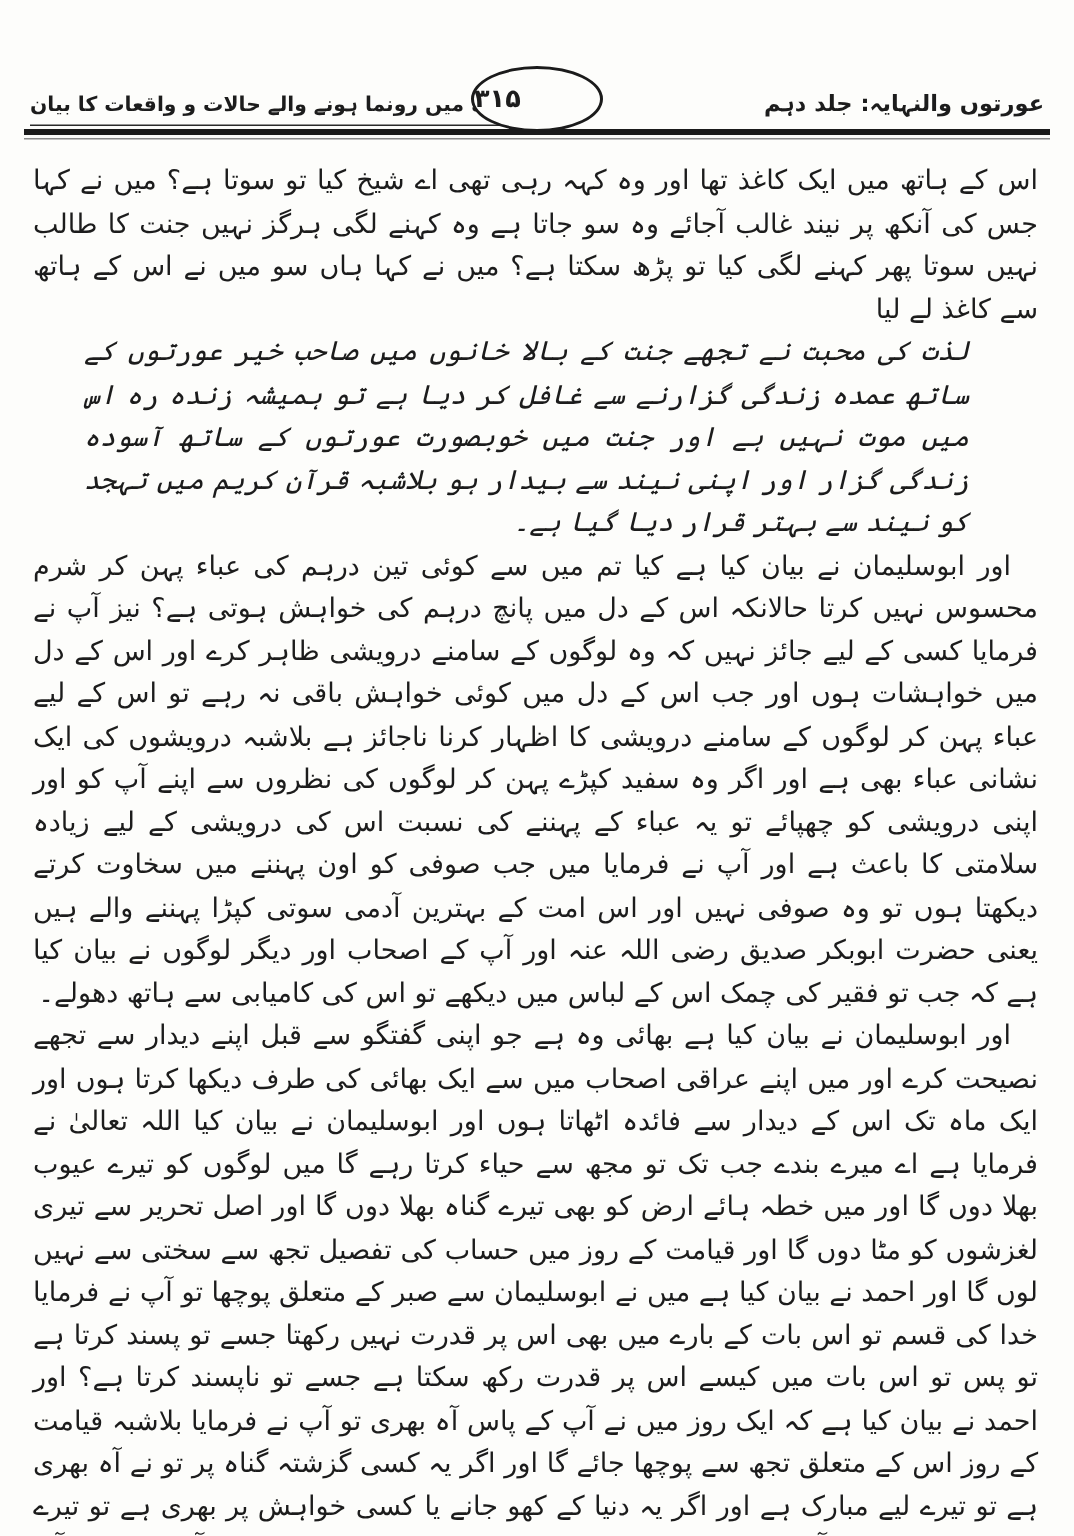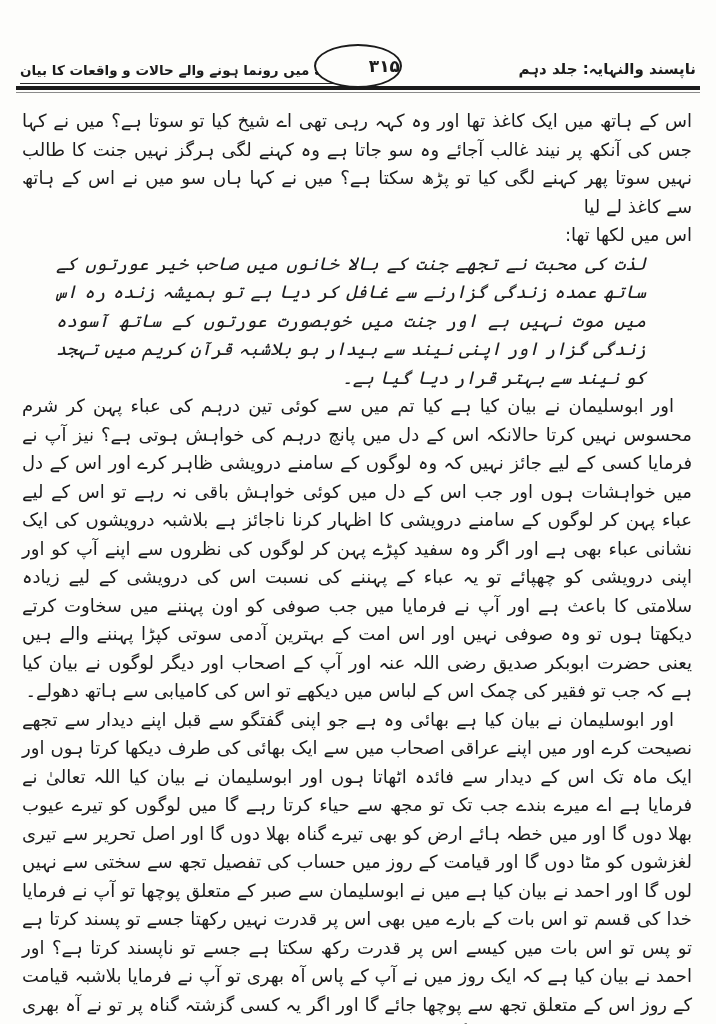--- a/index.html
+++ b/index.html
@@ -59,21 +59,21 @@
     left: 50%;
     top: 44px;
     transform: translateX(-50%);
     width: 84px;
     height: 40px;
     background: #fdfdfb;
     border: 2.5px solid #1b1b1b;
     border-radius: 50%;
     display: flex;
     align-items: center;
-    justify-content: flex-start;
+    justify-content: flex-end;
     z-index: 2;
   }
   .page-number-badge span {
     font-size: 17px;
     font-weight: bold;
     letter-spacing: 2px;
   }
   
   .body-text {
     margin: 14px 24px 0 22px;
@@ -96,34 +96,33 @@
     text-align: justify;
     font-style: italic;
   }
 </style>
 </head>
 <body>
 
 <div class="page">
 
   <div class="header">
-    <div class="volume-title">ناپسند والنہایہ: جلد دہم</div>
+    <div class="volume-title">عورتوں والنہایہ: جلد دہم</div>
     <div class="chapter-heading">۲۰۵ھ میں رونما ہونے والے حالات و واقعات کا بیان</div>
   </div>
 
   <div class="header-rule">
     <div class="thick"></div>
     <div class="thin"></div>
   </div>
 
   <div class="page-number-badge">
     <span>۳۱۵</span>
   </div>
 
   <main class="body-text">
     <p class="para">اس کے ہاتھ میں ایک کاغذ تھا اور وہ کہہ رہی تھی اے شیخ کیا تو سوتا ہے؟ میں نے کہا جس کی آنکھ پر نیند غالب آجائے وہ سو جاتا ہے وہ کہنے لگی ہرگز نہیں جنت کا طالب نہیں سوتا پھر کہنے لگی کیا تو پڑھ سکتا ہے؟ میں نے کہا ہاں سو میں نے اس کے ہاتھ سے کاغذ لے لیا</p>
-    <p class="lead-in">اس میں لکھا تھا:</p>
     <blockquote class="quote-block">لذت کی محبت نے تجھے جنت کے بالا خانوں میں صاحب خیر عورتوں کے ساتھ عمدہ زندگی گزارنے سے غافل کر دیا ہے تو ہمیشہ زندہ رہ اس میں موت نہیں ہے اور جنت میں خوبصورت عورتوں کے ساتھ آسودہ زندگی گزار اور اپنی نیند سے بیدار ہو بلاشبہ قرآن کریم میں تہجد کو نیند سے بہتر قرار دیا گیا ہے۔</blockquote>
     <p class="para first-indent">اور ابوسلیمان نے بیان کیا ہے کیا تم میں سے کوئی تین درہم کی عباء پہن کر شرم محسوس نہیں کرتا حالانکہ اس کے دل میں پانچ درہم کی خواہش ہوتی ہے؟ نیز آپ نے فرمایا کسی کے لیے جائز نہیں کہ وہ لوگوں کے سامنے درویشی ظاہر کرے اور اس کے دل میں خواہشات ہوں اور جب اس کے دل میں کوئی خواہش باقی نہ رہے تو اس کے لیے عباء پہن کر لوگوں کے سامنے درویشی کا اظہار کرنا ناجائز ہے بلاشبہ درویشوں کی ایک نشانی عباء بھی ہے اور اگر وہ سفید کپڑے پہن کر لوگوں کی نظروں سے اپنے آپ کو اور اپنی درویشی کو چھپائے تو یہ عباء کے پہننے کی نسبت اس کی درویشی کے لیے زیادہ سلامتی کا باعث ہے اور آپ نے فرمایا میں جب صوفی کو اون پہننے میں سخاوت کرتے دیکھتا ہوں تو وہ صوفی نہیں اور اس امت کے بہترین آدمی سوتی کپڑا پہننے والے ہیں یعنی حضرت ابوبکر صدیق رضی اللہ عنہ اور آپ کے اصحاب اور دیگر لوگوں نے بیان کیا ہے کہ جب تو فقیر کی چمک اس کے لباس میں دیکھے تو اس کی کامیابی سے ہاتھ دھولے۔</p>
     <p class="para first-indent">اور ابوسلیمان نے بیان کیا ہے بھائی وہ ہے جو اپنی گفتگو سے قبل اپنے دیدار سے تجھے نصیحت کرے اور میں اپنے عراقی اصحاب میں سے ایک بھائی کی طرف دیکھا کرتا ہوں اور ایک ماہ تک اس کے دیدار سے فائدہ اٹھاتا ہوں اور ابوسلیمان نے بیان کیا اللہ تعالیٰ نے فرمایا ہے اے میرے بندے جب تک تو مجھ سے حیاء کرتا رہے گا میں لوگوں کو تیرے عیوب بھلا دوں گا اور میں خطہ ہائے ارض کو بھی تیرے گناہ بھلا دوں گا اور اصل تحریر سے تیری لغزشوں کو مٹا دوں گا اور قیامت کے روز میں حساب کی تفصیل تجھ سے سختی سے نہیں لوں گا اور احمد نے بیان کیا ہے میں نے ابوسلیمان سے صبر کے متعلق پوچھا تو آپ نے فرمایا خدا کی قسم تو اس بات کے بارے میں بھی اس پر قدرت نہیں رکھتا جسے تو پسند کرتا ہے تو پس تو اس بات میں کیسے اس پر قدرت رکھ سکتا ہے جسے تو ناپسند کرتا ہے؟ اور احمد نے بیان کیا ہے کہ ایک روز میں نے آپ کے پاس آہ بھری تو آپ نے فرمایا بلاشبہ قیامت کے روز اس کے متعلق تجھ سے پوچھا جائے گا اور اگر یہ کسی گزشتہ گناہ پر تو نے آہ بھری ہے تو تیرے لیے مبارک ہے اور اگر یہ دنیا کے کھو جانے یا کسی خواہش پر بھری ہے تو تیرے لیے ہلاکت ہے اور آپ نے فرمایا جو پہنچنے سے پہلے راستے سے ہی لوٹ آئے وہ لوٹ آئے اور اگر اللہ کے پاس پہنچ جائے تو واپس نہ لوٹے اور آپ نے فرمایا جس نے بھی اللہ کی نافرمانی کی ہے اس نے اس وجہ سے کی ہے کہ وہ لوگ اللہ کے نزدیک حقیر ہیں اور اگر وہ اسے عزیز ہوتے تو وہ انہیں گناہوں سے روک دیتا اور ان کے گناہوں کے درمیان حائل ہو جاتا اور آپ نے فرمایا قیامت کے روز خدائے رحمان کے ہم نشین وہ لوگ ہوں گے جن میں اللہ تعالیٰ نے سخاوت، حلم، علم، حکمت، رأفت، رحمت، فضل، درگزر، احسان، نیکی، عفو اور مہربانی کی عادات پیدا کی ہیں۔</p>
   </main>
 
 </div>
 
 </body></html>

